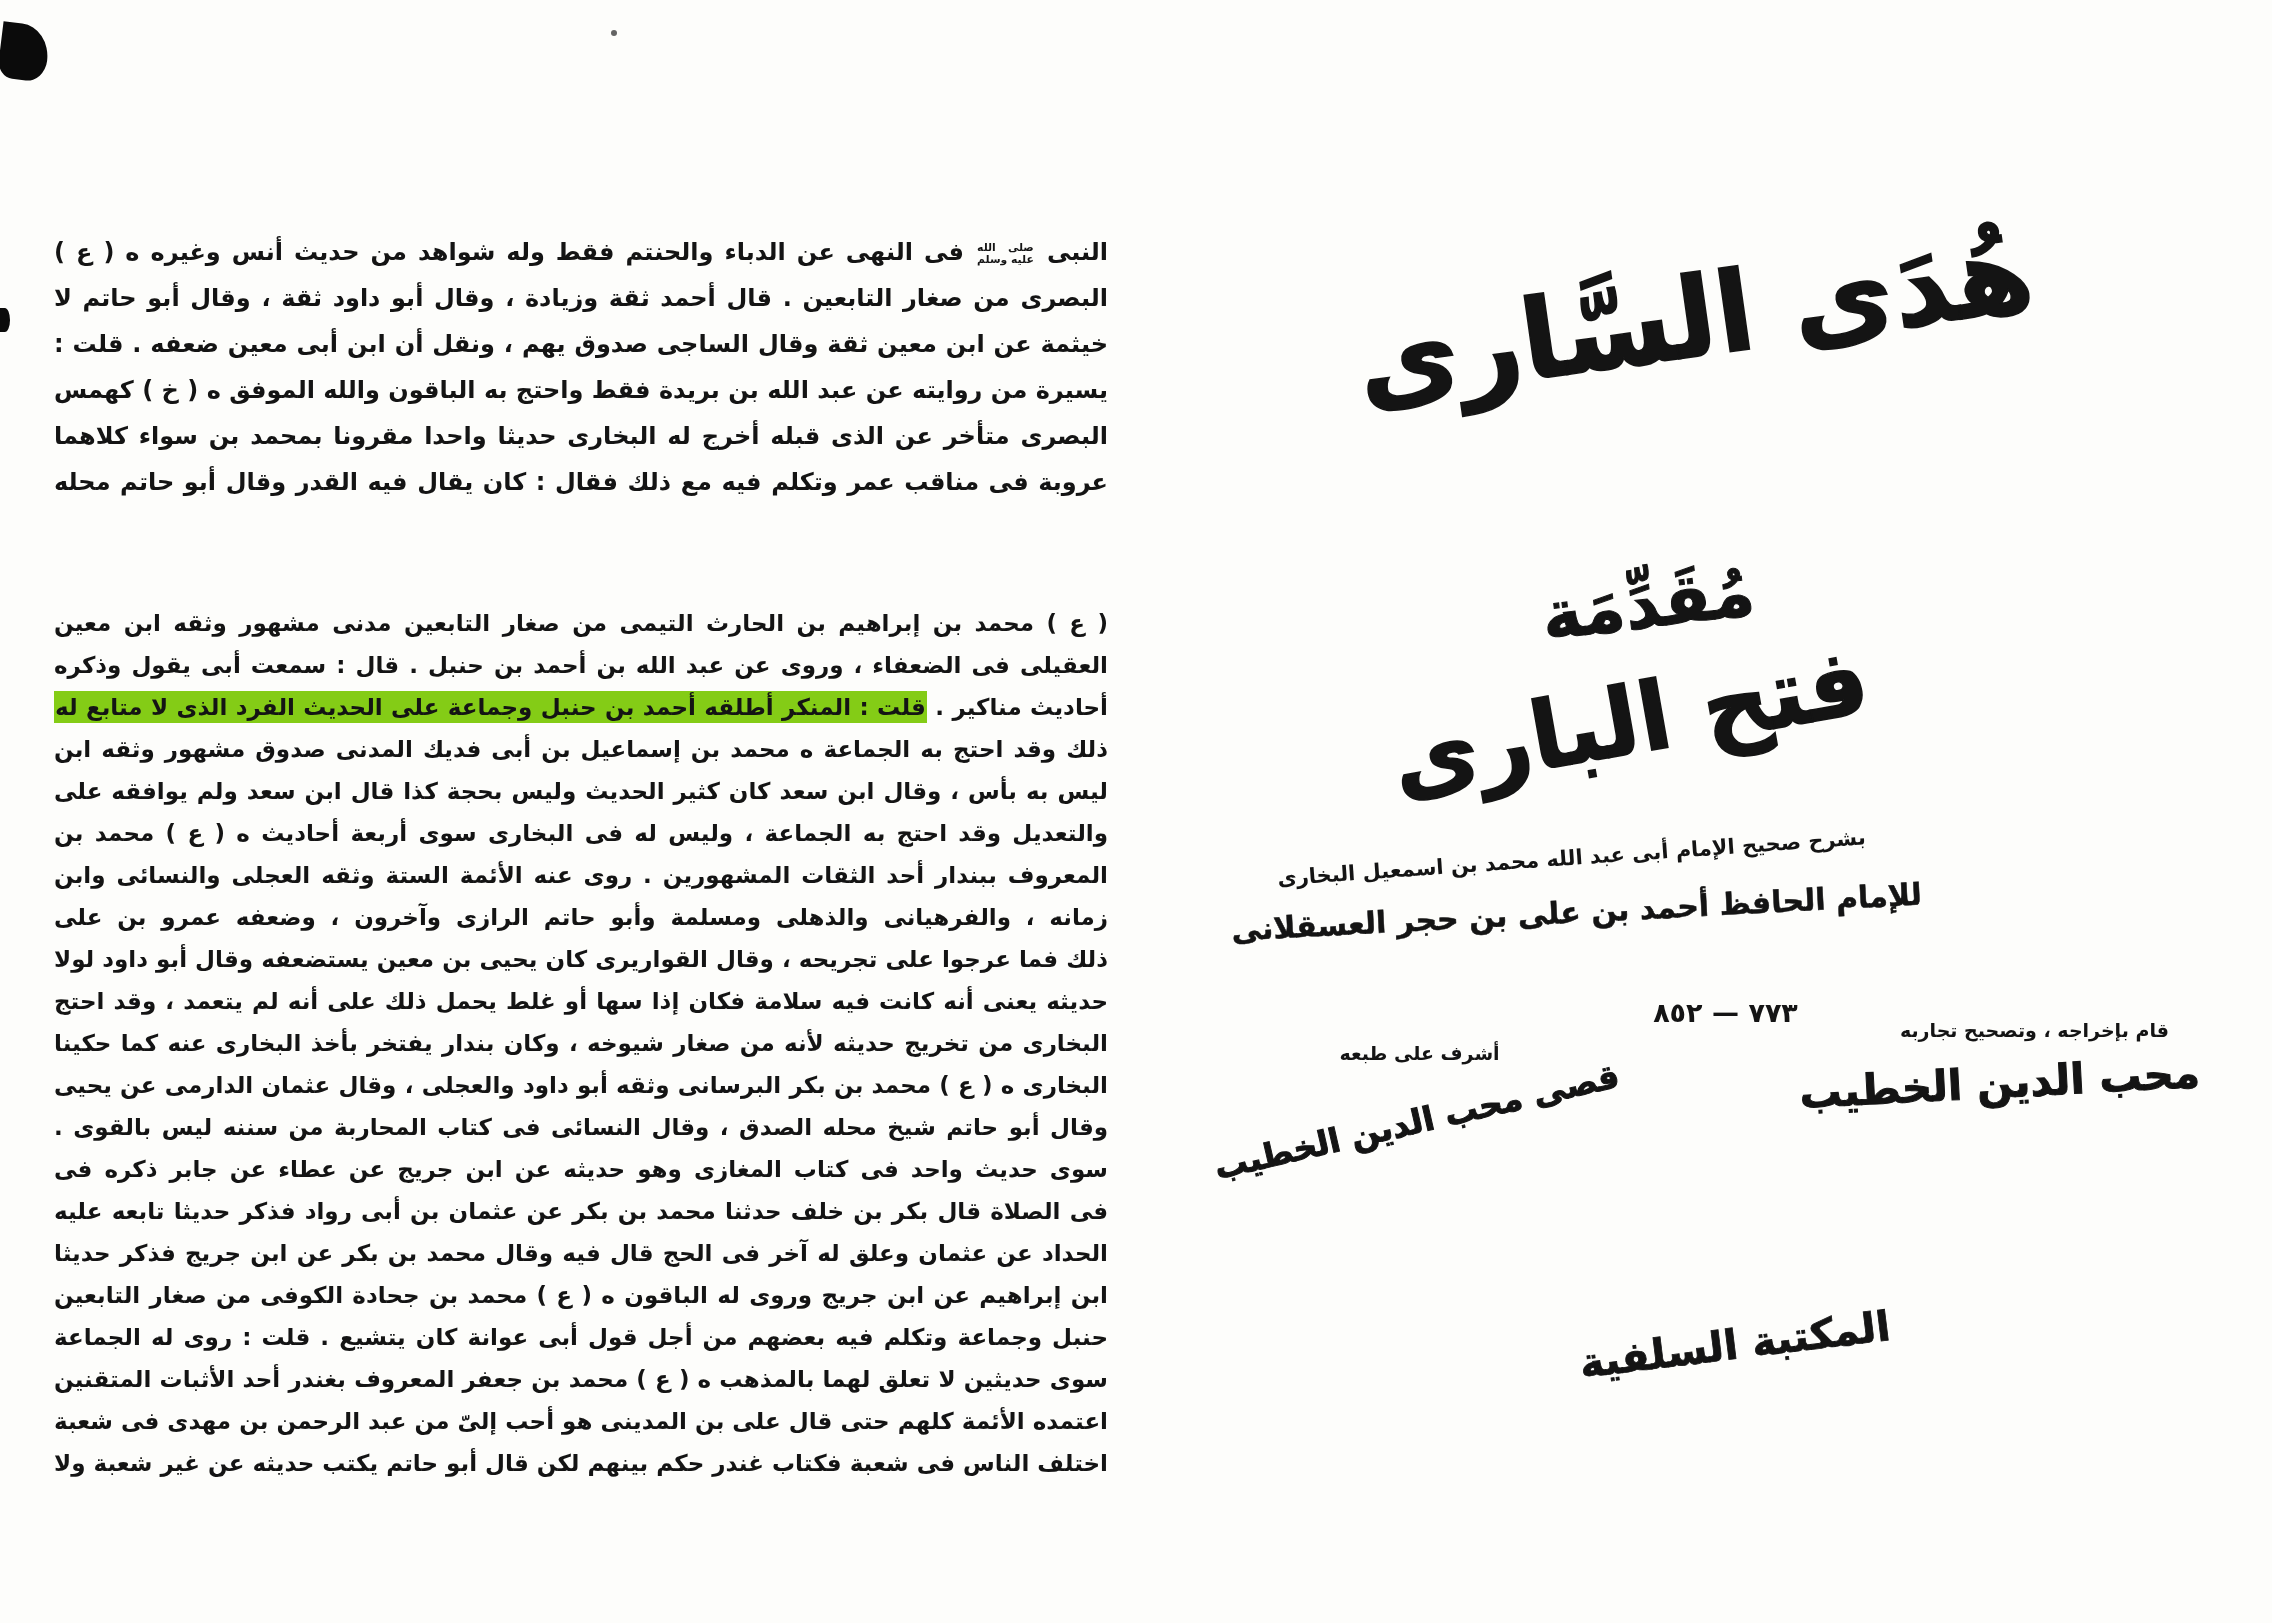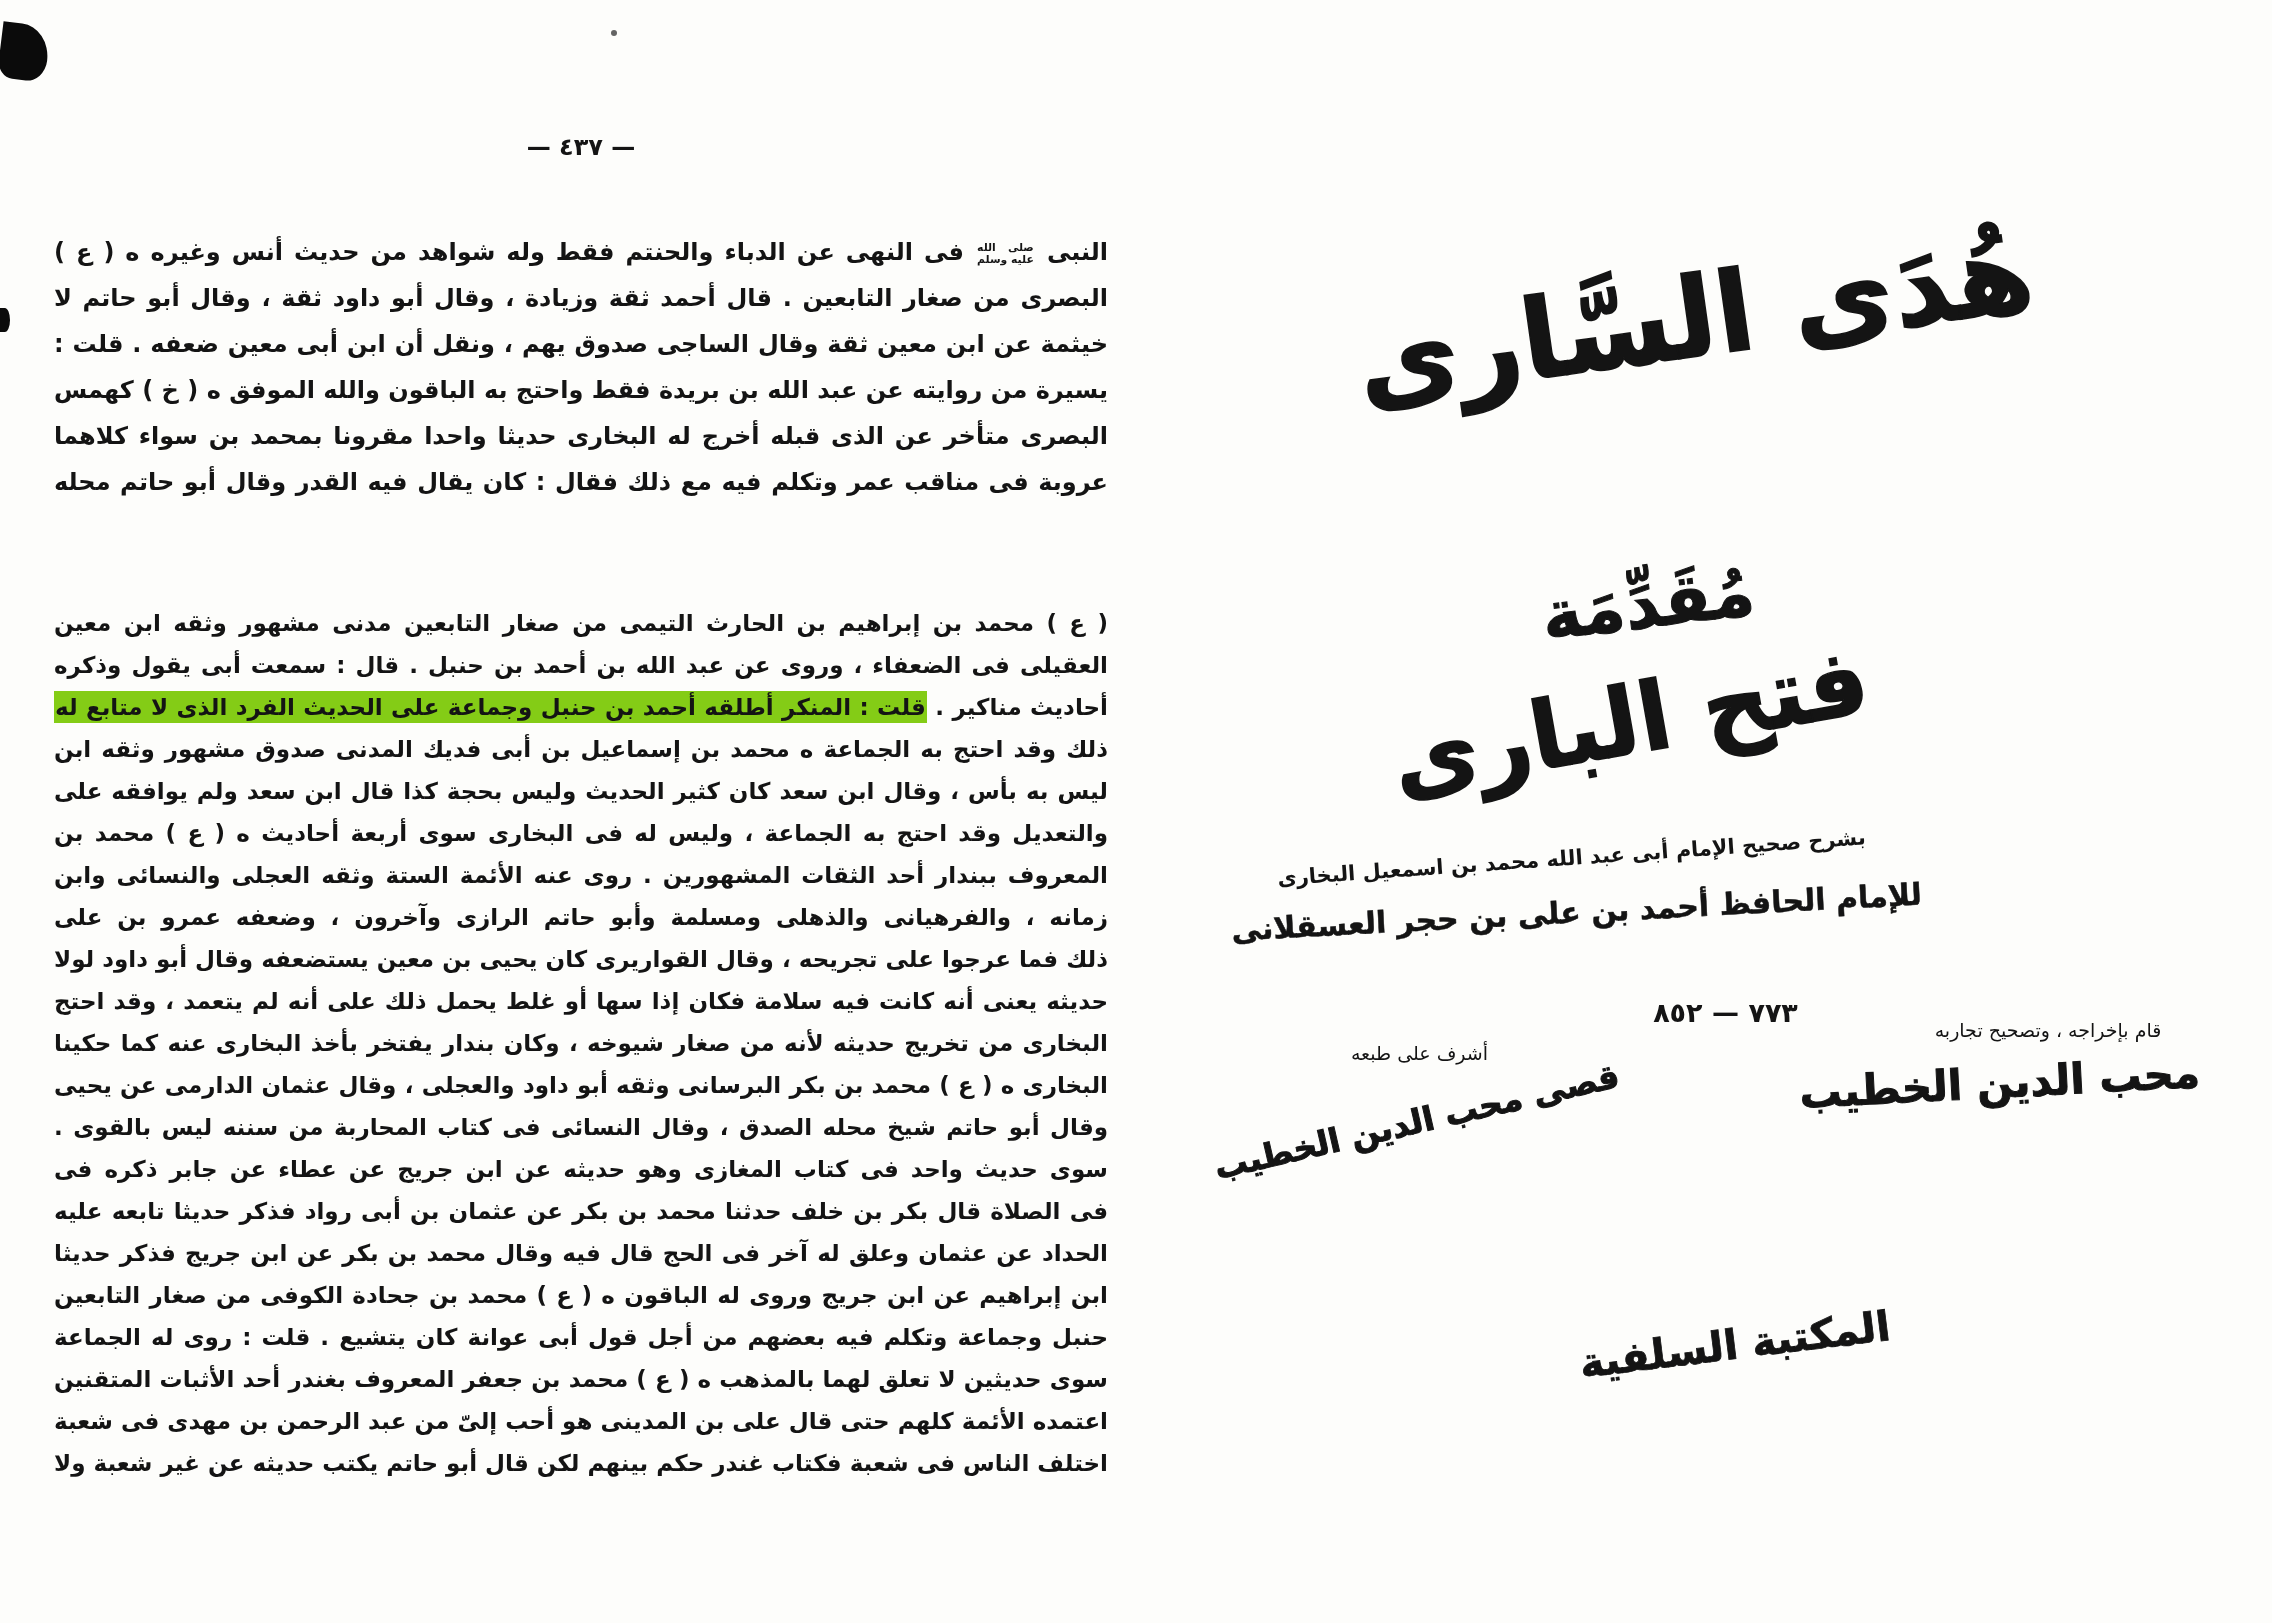--- a/index.html
+++ b/index.html
@@ -37,41 +37,40 @@
   .title-main{left:258px;top:247px;width:592px;font-size:111px;transform:rotate(-8deg);
       -webkit-text-stroke:1.5px #141414;}
   .title-muq{left:355px;top:564px;width:216px;font-size:68px;transform:rotate(-7deg);
       -webkit-text-stroke:1px #141414;}
   .title-fath{left:335px;top:655px;width:350px;font-size:94px;transform:rotate(-10deg);
       -webkit-text-stroke:1.5px #141414;}
   .subtitle{left:289px;top:839px;width:392px;font-size:21px;transform:rotate(-4deg);}
   .author{left:222px;top:890px;width:515px;font-size:30px;transform:rotate(-3deg);
       -webkit-text-stroke:0.5px #141414;}
   .dates{left:417px;top:954px;width:247px;font-size:27px;margin-top:43px;}
-  .credit-label{font-size:19px;font-weight:normal;}
+  .credit-label{font-size:19px;font-weight:bold;}
   .cr-label{left:742px;top:1019px;width:242px;}
   .cr-name{left:675px;top:1057px;width:340px;font-size:42px;transform:rotate(-3deg);
       -webkit-text-stroke:1px #141414;}
   .cl-label{left:147px;top:1042px;width:175px;}
   .cl-name{left:77px;top:1096px;width:361px;font-size:33px;transform:rotate(-13deg);
       -webkit-text-stroke:1px #141414;}
   .publisher{left:407px;top:1320px;width:299px;font-size:41px;transform:rotate(-7deg);
       -webkit-text-stroke:0.8px #141414;}
 </style>
 </head>
 <body>
 
 <div class="sheet">
 
   <div class="blob1"></div>
   <div class="dot1"></div>
   <div class="dot2"></div>
 
   <div class="page-left">
-    <div class="pn">— ٤٣٧ —</div>
     <div class="para para1">
         <div class="tline"><span>النبى </span><span class="stack"><span class="stack-row">صلى الله</span><span class="stack-row">عليه وسلم</span></span><span> فى النهى عن الدباء والحنتم فقط وله شواهد من حديث أنس وغيره ه ( ع ) كهمس بن الحسن التميمى</span></div>
         <div class="tline">البصرى من صغار التابعين . قال أحمد ثقة وزيادة ، وقال أبو داود ثقة ، وقال أبو حاتم لا بأس به ، وقال ابن أبى</div>
         <div class="tline">خيثمة عن ابن معين ثقة وقال الساجى صدوق يهم ، ونقل أن ابن أبى معين ضعفه . قلت : أخرج له البخارى أحاديث</div>
         <div class="tline">يسيرة من روايته عن عبد الله بن بريدة فقط واحتج به الباقون والله الموفق ه ( خ ) كهمس بن المنهال السدوسى</div>
         <div class="tline">البصرى متأخر عن الذى قبله أخرج له البخارى حديثا واحدا مقرونا بمحمد بن سواء كلاهما عن سعيد بن أبى</div>
         <div class="tline">عروبة فى مناقب عمر وتكلم فيه مع ذلك فقال : كان يقال فيه القدر وقال أبو حاتم محله الصدق يكتب حديثه .</div>
       </div>
     <div class="para para2">
         <div class="tline">( ع ) محمد بن إبراهيم بن الحارث التيمى من صغار التابعين مدنى مشهور وثقه ابن معين والجمهور وذكره</div>

